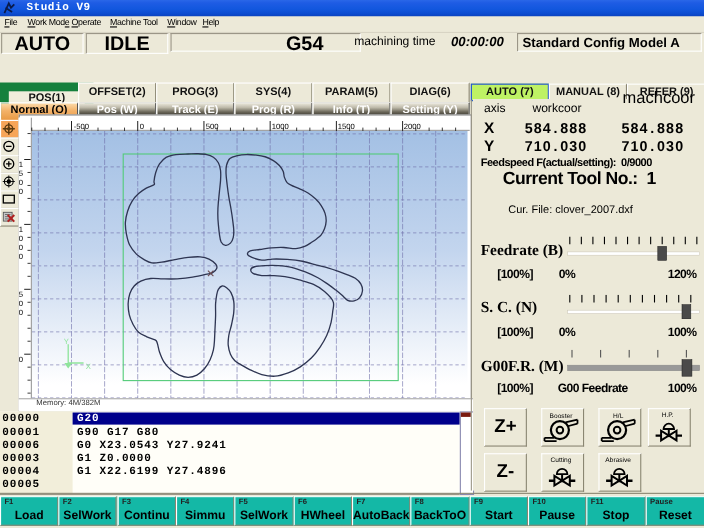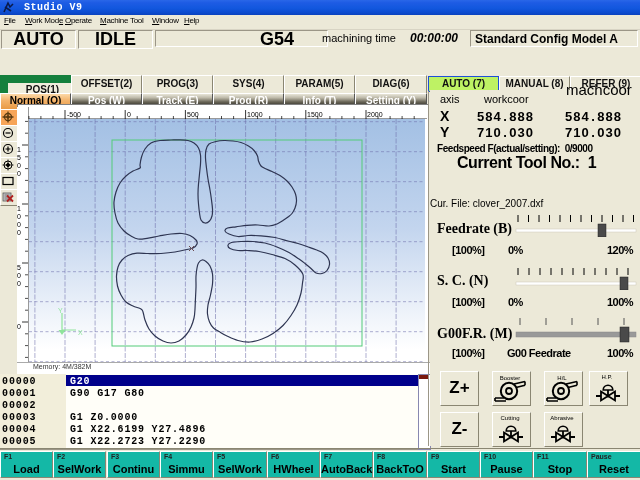--- a/index.html
+++ b/index.html
@@ -233,45 +233,45 @@
 
 <div class="abs" style="left:17px;top:362px;width:410px;height:11px;background:#fff;font-size:7px;color:#333;padding-left:16px;border-top:1px solid #aaa;">Memory: 4M/382M</div>
 
 <div id="glist" class="abs">
   <div class="abs" style="left:0;top:0;width:66px;height:75px;background:#f2eeda;"></div>
   <div class="abs" style="left:66px;top:1px;width:352px;height:11px;background:#00008b;"></div>
   <div class="abs gnum" style="top:2px;">00000</div>
     <div class="abs gcode" style="top:2px;color:#fff;">G20</div>
   <div class="abs gnum" style="top:14px;">00001</div>
     <div class="abs gcode" style="top:14px;">G90 G17 G80</div>
-  <div class="abs gnum" style="top:26px;">00002</div>
+  <div class="abs gnum" style="top:26px;">00006</div>
+    <div class="abs gcode" style="top:26px;">G0 X23.0543 Y27.9241</div>
   <div class="abs gnum" style="top:38px;">00003</div>
     <div class="abs gcode" style="top:38px;">G1 Z0.0000</div>
   <div class="abs gnum" style="top:50px;">00004</div>
     <div class="abs gcode" style="top:50px;">G1 X22.6199 Y27.4896</div>
   <div class="abs gnum" style="top:62px;">00005</div>
-    <div class="abs gcode" style="top:62px;">G1 X22.2723 Y27.2290</div>
   <div class="abs" style="left:418px;top:0px;width:11px;height:74px;background:#fff;border:1px solid #8888b0;"></div>
   <div class="abs" style="left:419px;top:1px;width:9px;height:4px;background:#7a1a10;"></div>
 </div>
 
 <div id="rp" class="abs"></div>
 <div class="abs" style="left:428px;top:91px;width:1px;height:355px;background:#9b9687;"></div>
 <div class="abs b" style="left:440px;top:93px;font-size:11px;font-weight:normal;">axis</div>
 <div class="abs" style="left:484px;top:93px;font-size:11px;">workcoor</div>
 <div class="abs" style="left:566px;top:81px;font-size:15px;">machcoor</div>
 <div class="abs b" style="left:440px;top:108px;font-size:14px;">X</div>
 <div class="abs b" style="left:477px;top:109px;font-size:13px;letter-spacing:1px;">584<span style="padding:0 1.5px;">.</span>888</div>
 <div class="abs b" style="left:565px;top:109px;font-size:13px;letter-spacing:1px;">584<span style="padding:0 1.5px;">.</span>888</div>
 <div class="abs b" style="left:440px;top:124px;font-size:14px;">Y</div>
 <div class="abs b" style="left:477px;top:125px;font-size:13px;letter-spacing:1px;">710<span style="padding:0 1.5px;">.</span>030</div>
 <div class="abs b" style="left:565px;top:125px;font-size:13px;letter-spacing:1px;">710<span style="padding:0 1.5px;">.</span>030</div>
 <div class="abs b" style="left:437px;top:143px;font-size:10px;letter-spacing:-0.45px;">Feedspeed F(actual/setting):&nbsp; 0/9000</div>
 <div class="abs b" style="left:437px;top:154px;font-size:16px;letter-spacing:-0.45px;margin-left:20px;">Current Tool No.:&nbsp; 1</div>
-<div class="abs" style="left:430px;top:198px;font-size:10px;">Cur. File: clover_2007.dxf</div>
+<div class="abs" style="left:430px;top:186px;font-size:10px;padding-left:32px;">Cur. File: clover_2007.dxf</div>
 
 <div class="abs slab" style="left:437px;top:221px;">Feedrate (B)</div>
 <svg class="abs" style="left:514px;top:215px" width="124" height="22" viewBox="0 0 124 22">
   <g stroke="#000" stroke-width="1">
     <line x1="4" y1="0" x2="4" y2="7"></line>
       <line x1="14.5" y1="0" x2="14.5" y2="7"></line>
       <line x1="25" y1="0" x2="25" y2="7"></line>
     <line x1="35.5" y1="0" x2="35.5" y2="7"></line>
       <line x1="46" y1="0" x2="46" y2="7"></line>
       <line x1="56.5" y1="0" x2="56.5" y2="7"></line>

